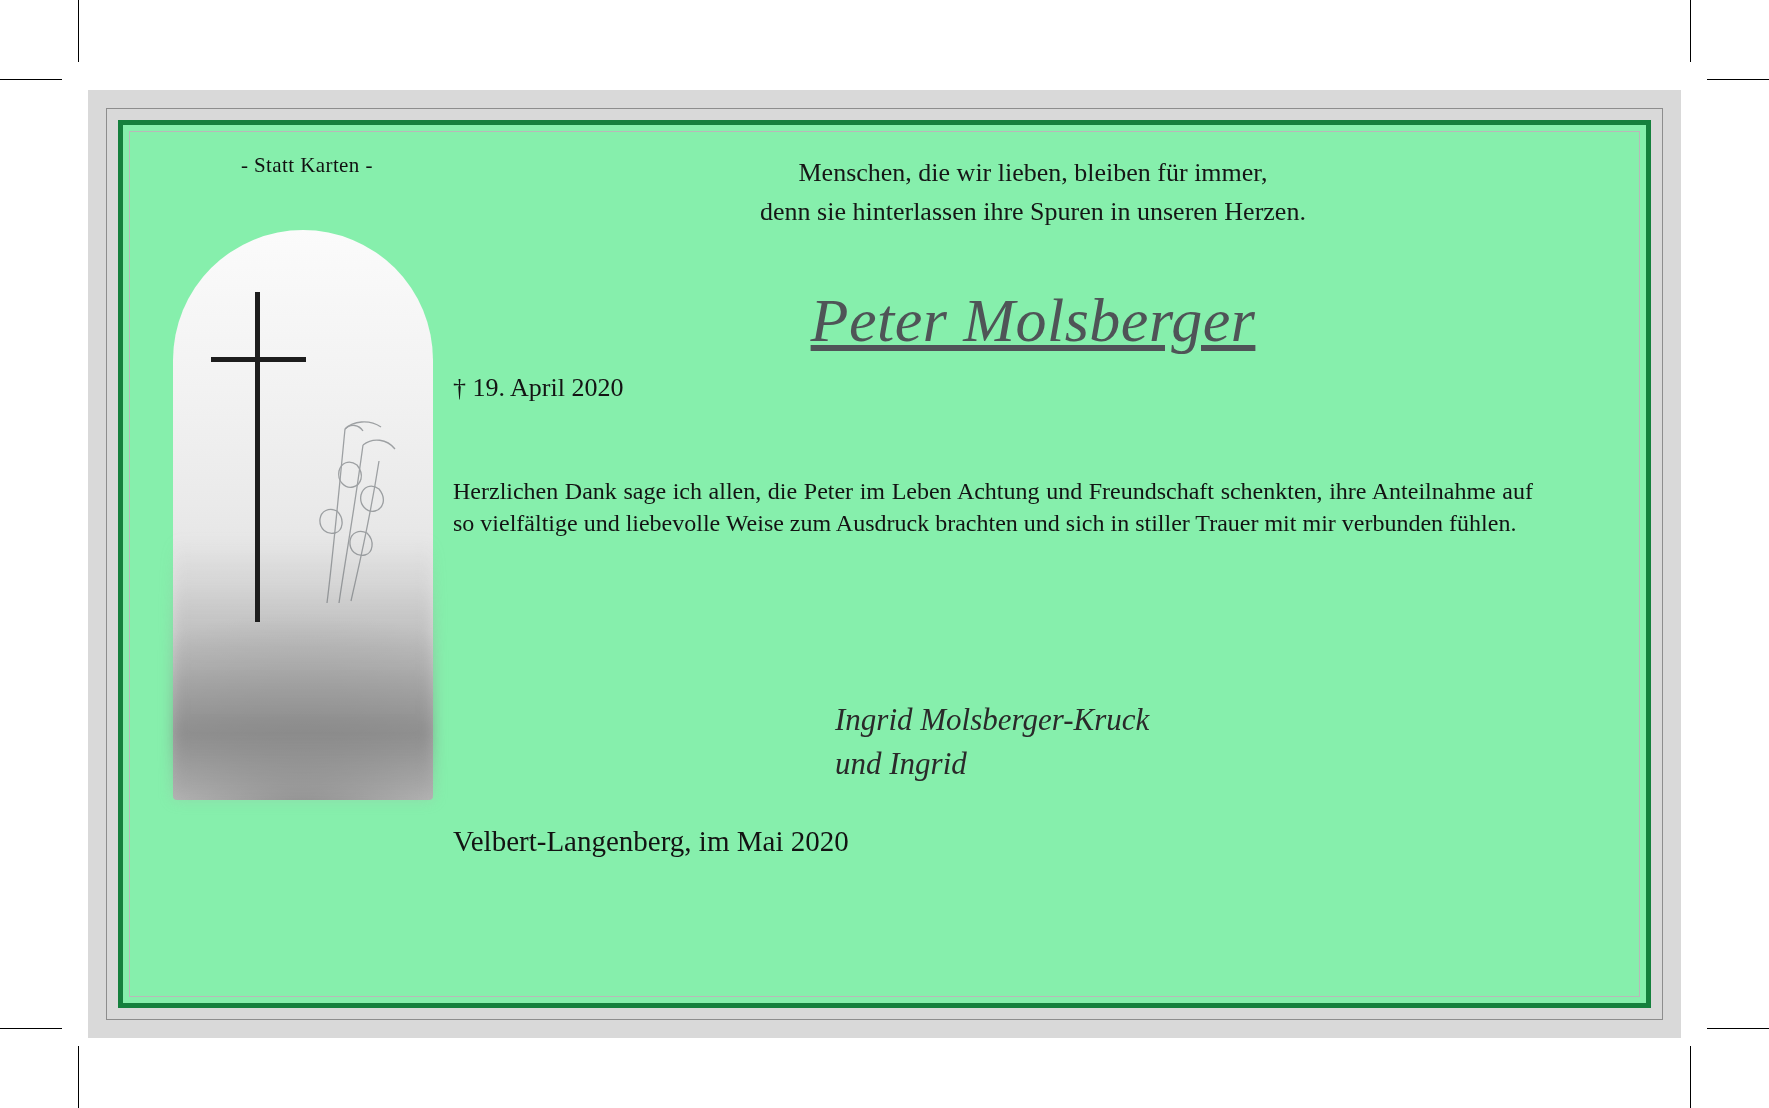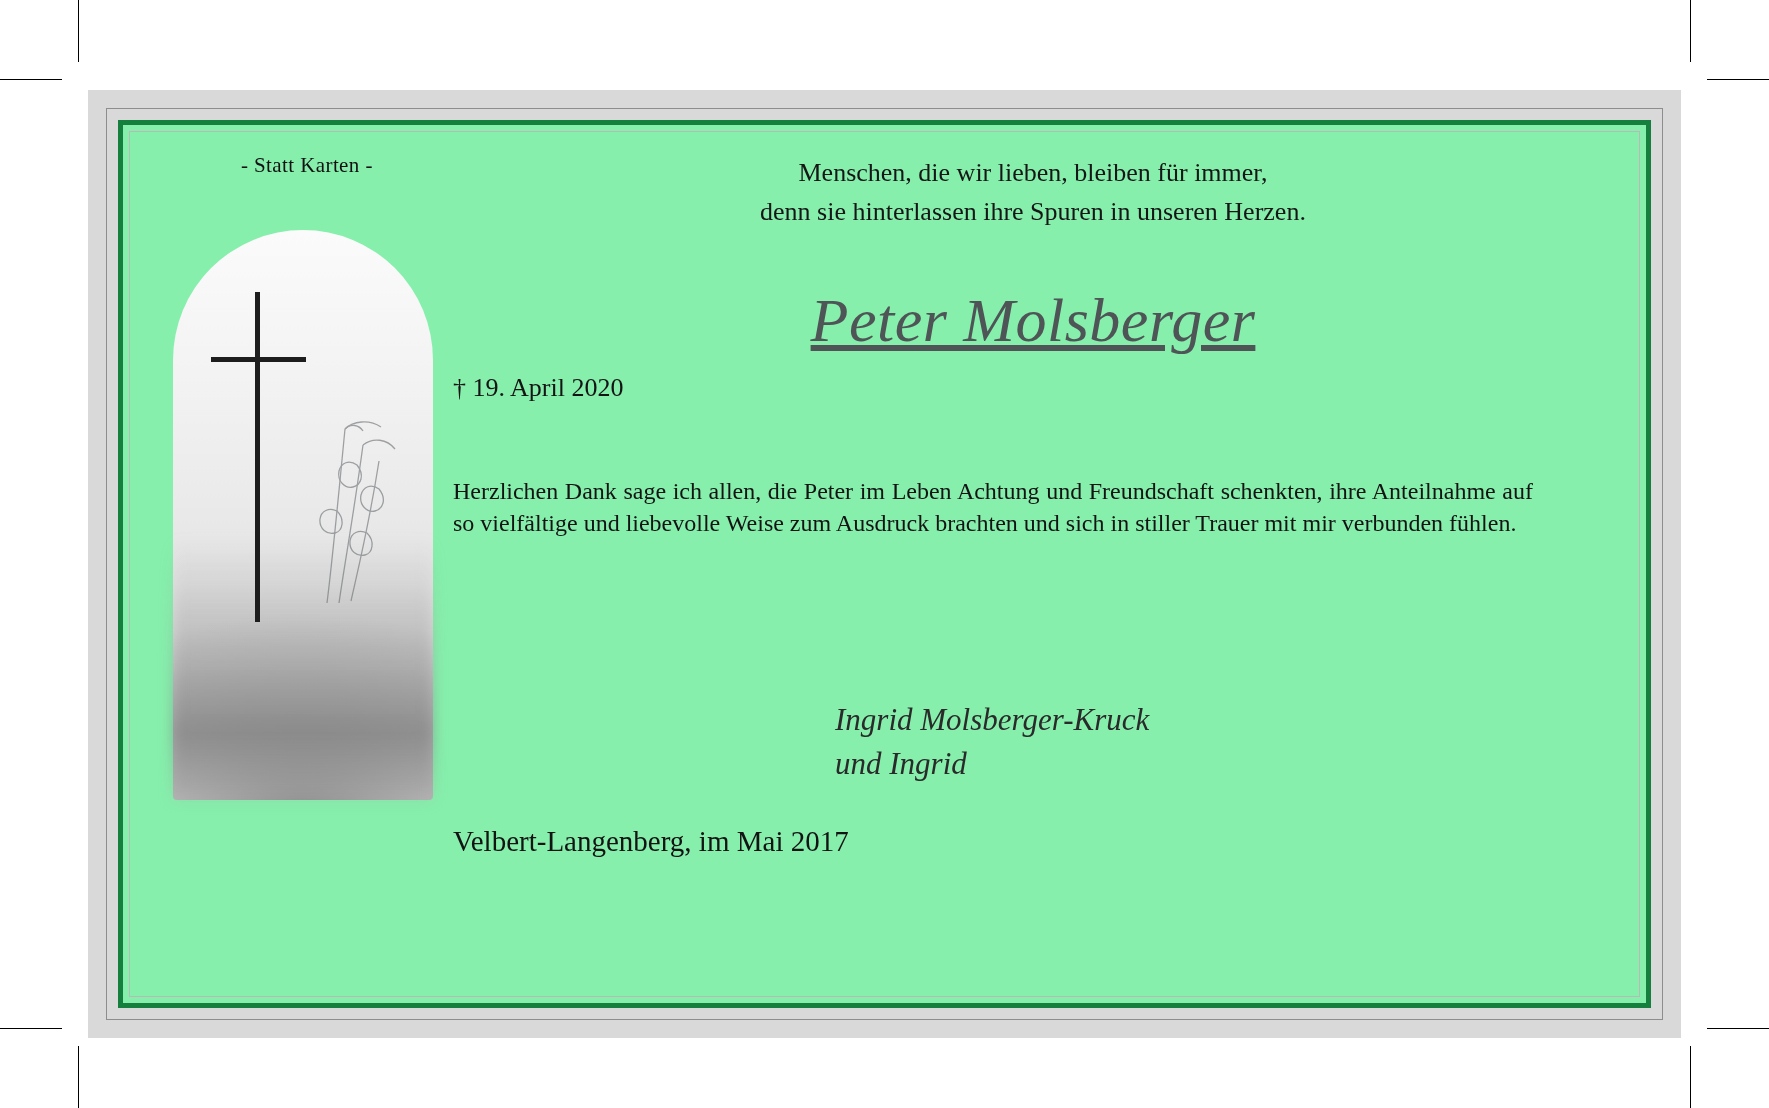--- a/index.html
+++ b/index.html
@@ -236,15 +236,15 @@
     <div class="name">Peter Molsberger</div>
     <div class="dates">† 19. April 2020</div>
 
     <div class="body-text">Herzlichen Dank sage ich allen, die Peter im Leben Achtung und Freundschaft schenkten, ihre Anteilnahme auf so vielfältige und liebevolle Weise zum Ausdruck brachten und sich in stiller Trauer mit mir verbunden fühlen.</div>
 
     <div class="signature">
       <div>Ingrid Molsberger-Kruck</div>
       <div>und Ingrid</div>
     </div>
 
-    <div class="place-date">Velbert-Langenberg, im Mai 2017</div>
+    <div class="place-date">Velbert-Langenberg, im Mai 2020</div>
   </div>
 </div>
 
 </body></html>

